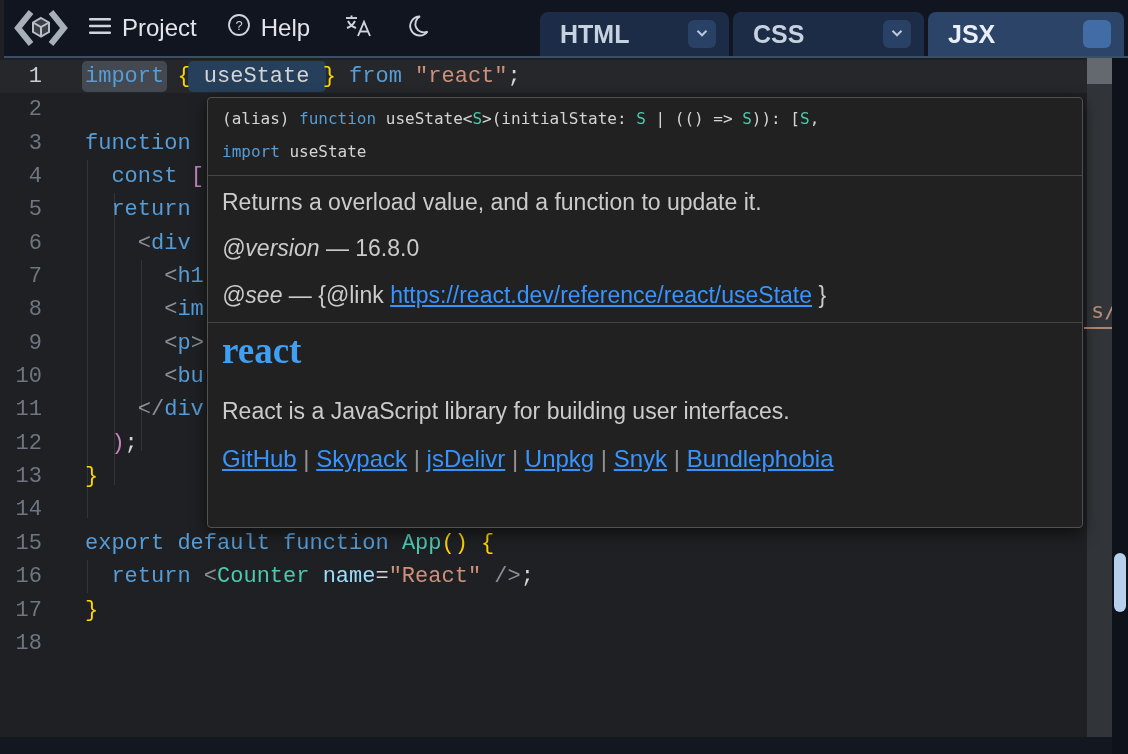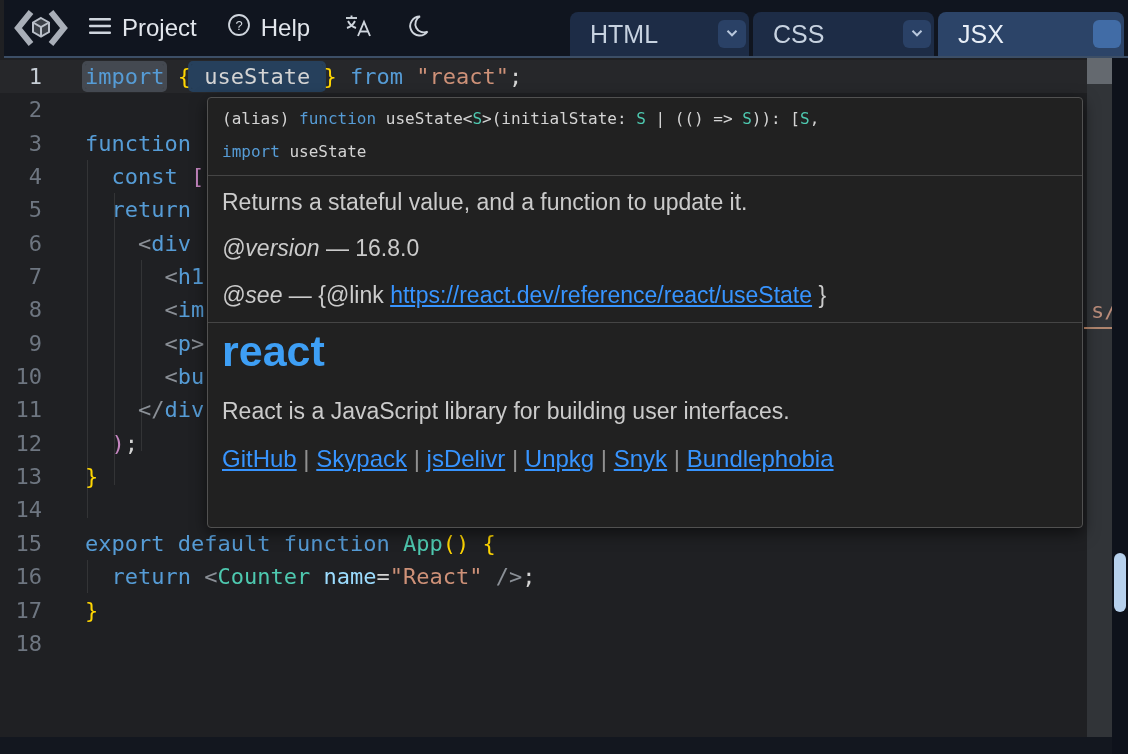--- a/index.html
+++ b/index.html
@@ -9,36 +9,36 @@
   
   #topbar{position:absolute;left:4px;top:0;width:1128px;height:58px;
           background:#10151f;border-bottom:2px solid #3c4e66;box-sizing:border-box;
           display:flex;align-items:center;z-index:6;}
   .logo{margin-left:8px;display:flex;align-items:center;}
   .menu-item{display:flex;align-items:center;gap:10px;color:#e2e6ec;font-size:24px;cursor:default;}
   .mi-project{margin-left:18px}.mi-settings{margin-left:32px}.mi-help{margin-left:30px}
   .icon-btn{margin-left:34px;display:flex;align-items:center;}
   .tabs{margin-left:auto;margin-right:8px;display:flex;gap:4px;align-self:flex-end;}
   .tab{height:44px;border-radius:8px 8px 0 0;background:#1d2c46;display:flex;
-       align-items:center;justify-content:space-between;padding:0 3px 0 20px;}
+       align-items:center;justify-content:space-between;padding:0 13px 0 20px;font-weight:bold;}
   .tab .tlabel{color:#c7d2e0;font-size:25px;}
   .tab.active{background:#2c4468;}
   .tab.active .tlabel{color:#e9eff7;}
   .tab-html{width:156px}.tab-css{width:158px}.tab-jsx{width:163px}
   .chev{width:28px;height:28px;border-radius:6px;background:#2a4166;border:none;
         display:flex;align-items:center;justify-content:center;padding:0;}
   .tab.active .chev{background:#416ca6;}
 
   
   #editor{position:absolute;left:0;top:58px;width:1112px;height:679px;
           background:#1f2023;overflow:hidden;
           font-family:"DejaVu Sans Mono","Liberation Mono",monospace;
           font-size:22px;z-index:1;}
   #lines{position:relative;padding-top:2px;}
-  .cl{white-space:pre;line-height:33.35px;height:33.35px;}
+  .cl{white-space:pre;line-height:33.35px;height:33.35px;font-family:Liberation Mono, monospace;}
   .ln{display:inline-block;width:42px;text-align:right;color:#6e7681;}
   .ln.active{color:#c6cdd5;}
   .code{margin-left:43px;}
   .tok-kw{color:#569cd6}.tok-plain{color:#d4d4d4}.tok-str{color:#ce9178}
   .tok-gold{color:#ffd602}.tok-mag{color:#c586c0}.tok-tag{color:#569cd6}
   .tok-comp{color:#4ec9b0}.tok-attr{color:#9cdcfe}.tok-punct{color:#8a8f96}
   .tok-type{color:#4ec9b0}.tok-num{color:#b5cea8}
   .box-gray{background:rgba(92,102,113,.55);border-radius:2px;box-shadow:0 0 0 3px rgba(92,102,113,.55);}
   .box-blue{background:rgba(38,79,120,.65);border-radius:2px;box-shadow:0 0 0 3px rgba(38,79,120,.65);}
   .cur-line{position:absolute;left:0;top:2px;width:1087px;height:33px;background:rgba(255,255,255,.035);}
@@ -63,21 +63,21 @@
            box-shadow:0 5px 16px rgba(0,0,0,.55);z-index:5;overflow:hidden;
            padding:4px 14px;}
   .tt-codeline{white-space:pre;font-family:"DejaVu Sans Mono","Liberation Mono",monospace;
                font-size:16px;line-height:33.3px;color:#d4d4d4;}
   .tt-div{height:1px;background:#454545;margin:6px -14px 0 -14px;}
   .tt-row{font-size:23px;color:#cbcbcb;line-height:28px;}
   .row-returns{margin-top:12px}.row-version{margin-top:18px}.row-see{margin-top:19px}
   .em{font-style:italic}
   .link{color:#3794ff;cursor:pointer;text-decoration:underline;}
   .sep{color:#909090;}
-  #pkg-name{margin-top:8px;font-size:43px;line-height:40px;font-weight:bold;color:#3e9ff5;}
+  #pkg-name{margin-top:8px;font-size:37px;line-height:40px;font-weight:bold;color:#3e9ff5;font-family:Liberation Serif, serif;}
   #pkg-desc{margin-top:26px;}
   #pkg-links{margin-top:20px;font-size:24px;line-height:28px;}
 </style>
 </head>
 <body>
 
 <div id="stage">
 
   <div id="topbar">
     <div class="logo">
@@ -197,21 +197,21 @@
   <div id="page-col">
     <div id="page-scroll-thumb"></div>
   </div>
 
   <div id="tooltip">
     <div id="tt-code">
         <div class="tt-codeline"><span class="tok-plain">(alias) </span><span class="tok-kw">function</span><span class="tok-plain"> useState&lt;</span><span class="tok-type">S</span><span class="tok-plain">&gt;(initialState: </span><span class="tok-type">S</span><span class="tok-plain"> | (() =&gt; </span><span class="tok-type">S</span><span class="tok-plain">)): [</span><span class="tok-type">S</span><span class="tok-plain">,</span></div>
         <div class="tt-codeline"><span class="tok-kw">import</span><span class="tok-plain"> useState</span></div>
       </div>
     <div class="tt-div"></div>
-    <div class="tt-row row-returns"><span>Returns a stateful value, and a function to update it.</span></div>
+    <div class="tt-row row-returns"><span>Returns a overload value, and a function to update it.</span></div>
     <div class="tt-row row-version"><span class="em">@version</span><span> — </span><span>16.8.0</span></div>
     <div class="tt-row row-see"><span class="em">@see</span><span> — {@link </span><span class="link">https://react.dev/reference/react/useState</span><span> }</span></div>
     <div class="tt-div" style="margin-top:13px;"></div>
     <div id="pkg-name">react</div>
     <div class="tt-row" id="pkg-desc">React is a JavaScript library for building user interfaces.</div>
     <div id="pkg-links"><span class="link">GitHub</span><span class="sep"> | </span><span class="link">Skypack</span><span class="sep"> | </span><span class="link">jsDelivr</span><span class="sep"> | </span><span class="link">Unpkg</span><span class="sep"> | </span><span class="link">Snyk</span><span class="sep"> | </span><span class="link">Bundlephobia</span></div>
   </div>
 
 </div>
 

